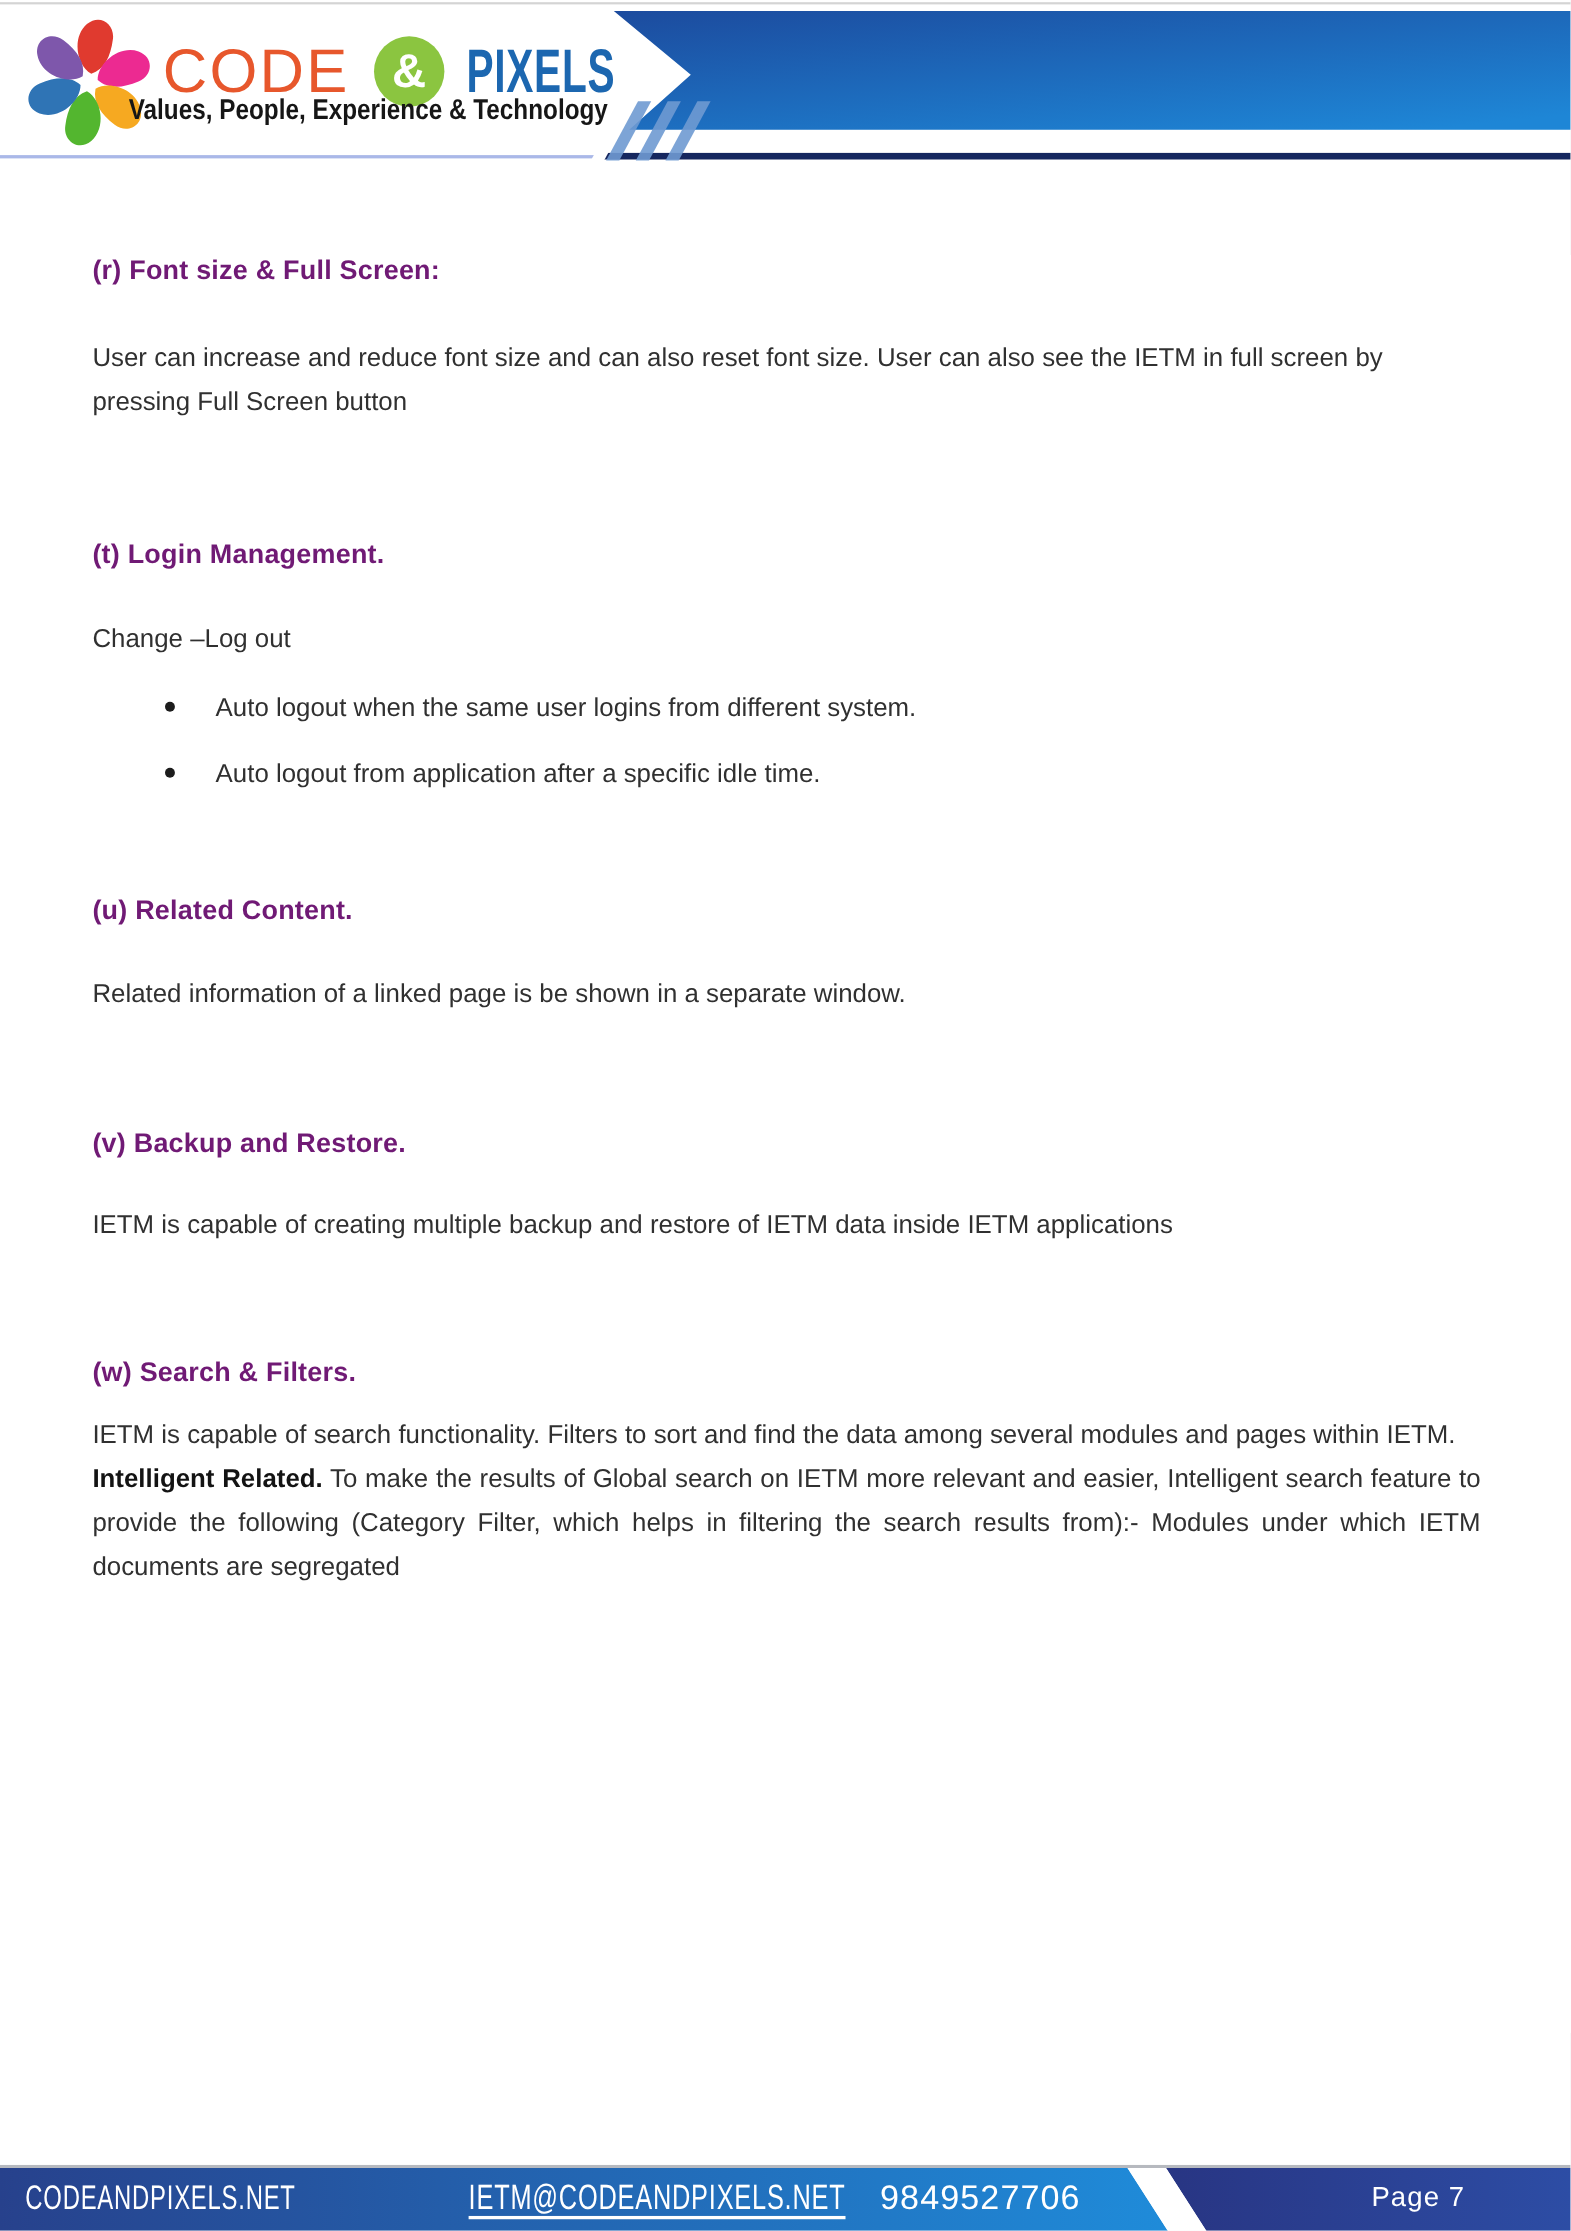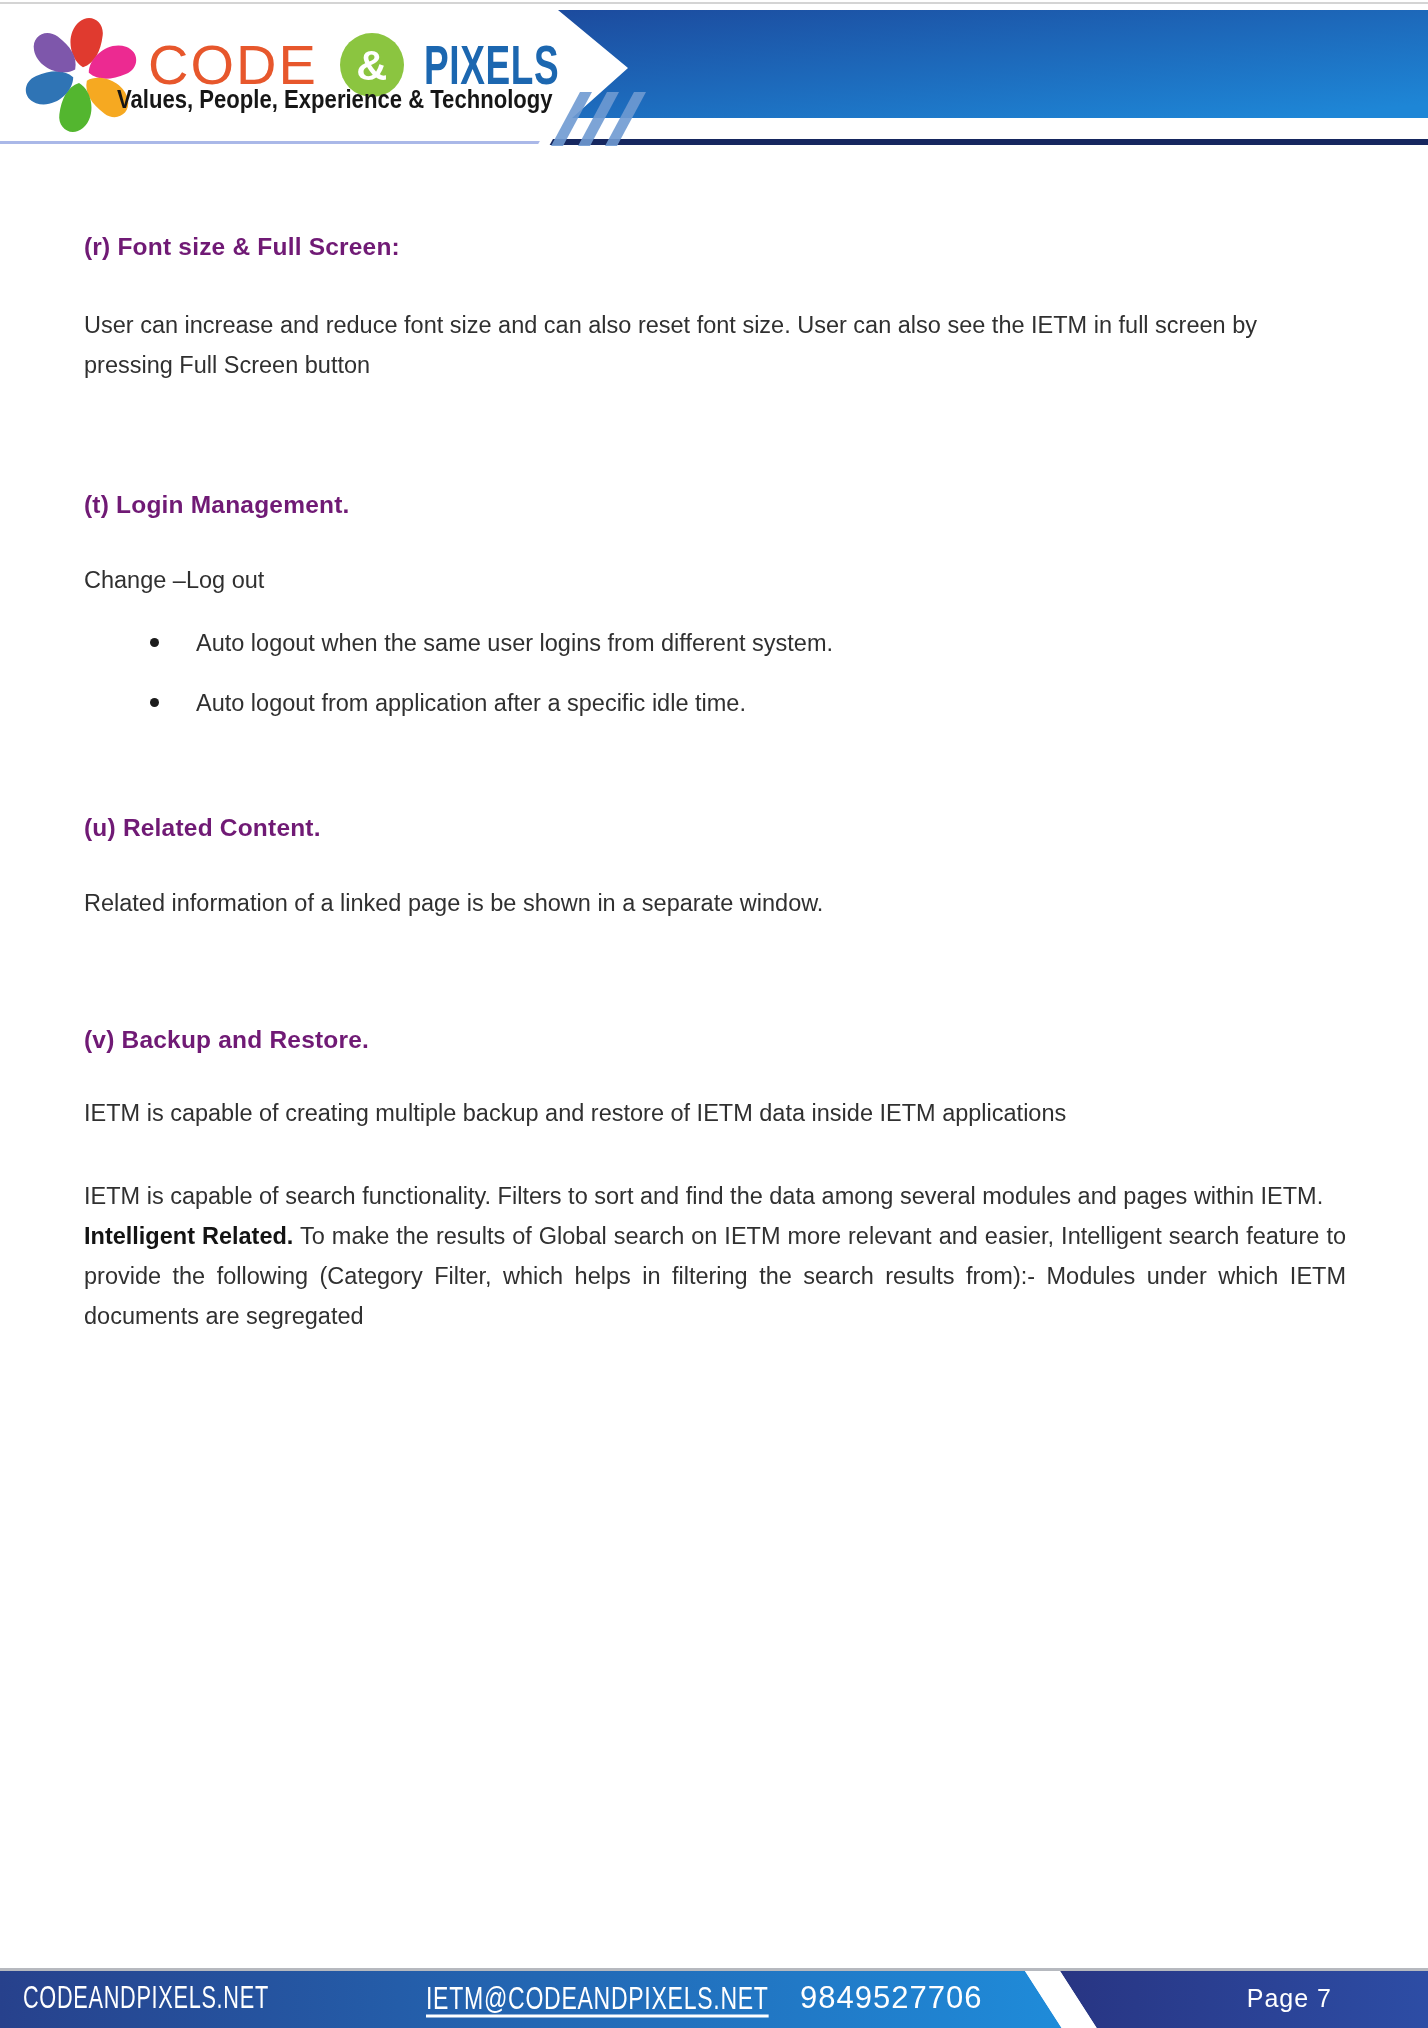--- a/index.html
+++ b/index.html
@@ -31,21 +31,21 @@
   #sec-t p{margin-top:40px;}
   #sec-t ul{list-style:none;margin:23px 0 0 0;padding:0;}
   #sec-t li{position:relative;padding-left:112px;font-size:23.5px;line-height:40px;}
   #sec-t li + li{margin-top:20px;}
   #sec-t li::before{content:"";position:absolute;left:66px;top:15px;width:9px;height:9px;border-radius:50%;background:#1c1c1c;}
   #sec-u h3{margin-top:90px;}
   #sec-u p{margin-top:40px;}
   #sec-v h3{margin-top:102px;}
   #sec-v p{margin-top:38px;}
   #sec-w h3{margin-top:100px;}
-  #sec-w p{margin-top:43px;}
+  #sec-w p{margin-top:21px;}
   .closing{margin-top:100px;text-align:justify;}
   .closing strong{font-weight:700;color:#131313;}
 
   
   .footer{position:absolute;left:0;bottom:0;width:1428px;height:60px;}
   .footer-svg{position:absolute;left:0;top:0;}
   .footer .ftxt{position:absolute;top:50%;color:#ffffff;white-space:nowrap;}
   .f-site{left:23px;font-size:31px;font-weight:400;transform:translateY(-50%) scaleX(0.70);transform-origin:left center;letter-spacing:1px;}
   .f-email{left:426px;font-size:32px;font-weight:400;transform:translateY(-50%) scaleX(0.72);transform-origin:left center;letter-spacing:1px;
            color:#ffffff;text-decoration:underline;text-underline-offset:6px;text-decoration-thickness:2.5px;}
@@ -123,20 +123,21 @@
       <h3>(u) Related Content.</h3>
       <p>Related information of a linked page is be shown in a separate window.</p>
     </section>
 
     <section id="sec-v">
       <h3>(v) Backup and Restore.</h3>
       <p>IETM is capable of creating multiple backup and restore of IETM data inside IETM applications</p>
     </section>
 
     <section id="sec-w">
+      <h3>(w) Search &amp; Filters.</h3>
       <p>IETM is capable of search functionality. Filters to sort and find the data among several modules and pages within IETM.</p>
     </section>
 
     <p class="closing"><strong>Intelligent Related.</strong><span> To make the results of Global search on IETM more relevant and easier, Intelligent search feature to provide the following (Category Filter, which helps in filtering the search results from):- Modules under which IETM documents are segregated</span></p>
   </div>
 
   <div class="footer">
     <svg class="footer-svg" width="1428" height="73" viewBox="0 0 1428 73">
       <defs>
         <linearGradient id="footGradL" x1="0" y1="0" x2="1" y2="0">

